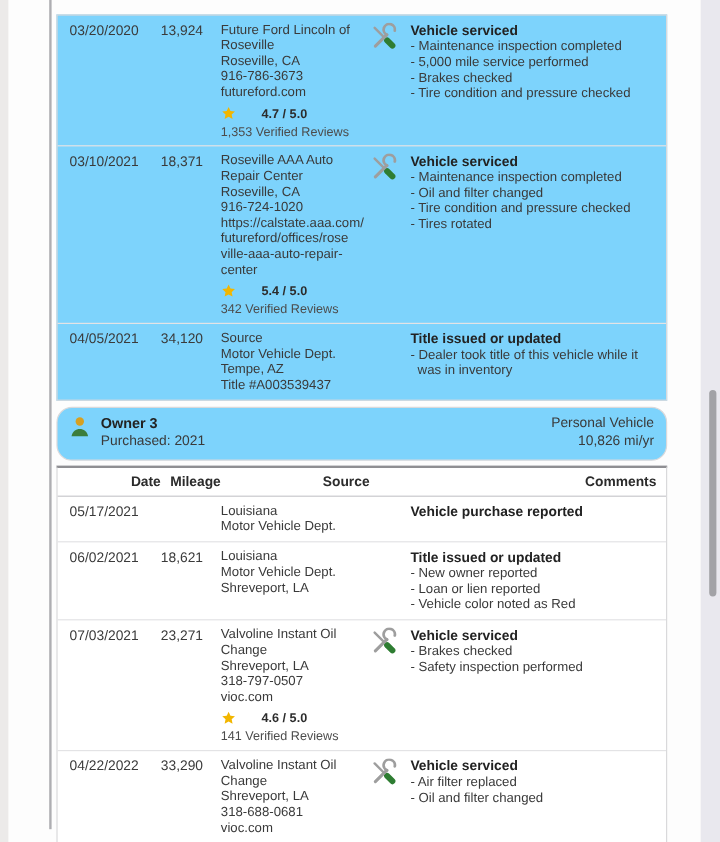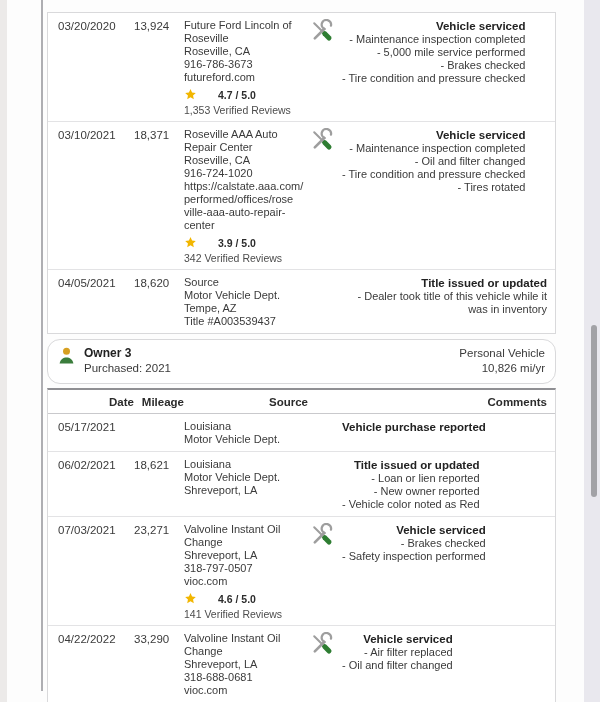--- a/index.html
+++ b/index.html
@@ -9,34 +9,34 @@
     background:#eceae9;
     position:relative;
     color:#3a3a3a;
   }
   .white-panel { position:absolute; left:7px; top:0; width:577px; height:702px; background:#fdfdfd; }
   .outer-left-line { position:absolute; left:41px; top:0; width:2px; height:691px; background:#aeaeb2; }
   .scroll-track { position:absolute; right:0; top:0; width:16px; height:702px; background:#e9e8ee; }
   .scroll-thumb { position:absolute; right:3px; top:325px; width:6px; height:172px; border-radius:3px; background:#a2a2a6; }
 
   .content { position:absolute; left:47px; top:12px; width:509px; }
-  .card { background:#ffffff; border:1px solid #d9d9db; }
+  .card { background:#7dd3fc; border:1px solid #d9d9db; }
   .card + .card { margin-top:5px;border-radius:13px; }
 
   .row { display:grid; grid-template-columns:76px 50px 124px 1fr; padding:6px 8px 5px 10px; }
   .row + .row { border-top:1px solid #e3e3e5; }
   .cell-date, .cell-mileage { font-size:11.5px; color:#3a3a3a; padding-top:1px; }
   .sl { font-size:11px; line-height:13px; color:#3a3a3a; }
 
   .rating { display:flex; align-items:center; gap:21px; margin-top:4px; }
   .star-svg { width:13px; height:13px; fill:#F2B600; flex:0 0 13px; }
   .score { font-size:10.5px; font-weight:bold; color:#2c2c2c; }
   .reviews { font-size:10.5px; color:#4c4c4c; margin-top:3px; }
 
-  .comments-cell { display:flex;text-align:right; }
+  .comments-cell { display:flex; }
   .icon-slot { width:26px; flex:0 0 26px; margin-right:8px; }
   .tools-svg { width:24px; height:24px; }
   .c-title { font-size:11.5px; font-weight:bold; color:#222; line-height:14px; }
   .c-item { font-size:11px; line-height:13px; color:#3a3a3a; padding-left:6px; text-indent:-6px; }
 
   .banner { display:flex; align-items:flex-start; padding:6px 10px 7px 10px; }
   .owner-svg { width:17px; height:18px; margin-top:1px; }
   .banner-left { margin-left:9px; flex:1; }
   .b-title { font-size:12px; font-weight:bold; color:#222; line-height:15px; }
   .b-sub { font-size:11.5px; color:#3a3a3a; line-height:15px; }
@@ -110,28 +110,28 @@
 
     <div class="row">
       <div class="cell-date">03/10/2021</div>
       <div class="cell-mileage">18,371</div>
       <div class="cell-source">
         <div class="sl">Roseville AAA Auto</div>
         <div class="sl">Repair Center</div>
         <div class="sl">Roseville, CA</div>
         <div class="sl">916-724-1020</div>
         <div class="sl">https://calstate.aaa.com/</div>
-        <div class="sl">performed/offices/rose</div>
+        <div class="sl">futureford/offices/rose</div>
         <div class="sl">ville-aaa-auto-repair-</div>
         <div class="sl">center</div>
         <div class="rating">
           <svg class="star-svg" viewBox="0 0 24 24">
               <use href="#star-shape"></use>
             </svg>
-          <span class="score">3.9 / 5.0</span>
+          <span class="score">5.4 / 5.0</span>
         </div>
         <div class="reviews">342 Verified Reviews</div>
       </div>
       <div class="comments-cell">
         <div class="icon-slot">
           <svg class="tools-svg" viewBox="0 0 24 24">
               <use href="#tools-icon"></use>
             </svg>
         </div>
         <div>
@@ -139,21 +139,21 @@
           <div class="c-item">- Maintenance inspection completed</div>
           <div class="c-item">- Oil and filter changed</div>
           <div class="c-item">- Tire condition and pressure checked</div>
           <div class="c-item">- Tires rotated</div>
         </div>
       </div>
     </div>
 
     <div class="row">
       <div class="cell-date">04/05/2021</div>
-      <div class="cell-mileage">18,620</div>
+      <div class="cell-mileage">34,120</div>
       <div class="cell-source">
         <div class="sl">Source</div>
         <div class="sl">Motor Vehicle Dept.</div>
         <div class="sl">Tempe, AZ</div>
         <div class="sl">Title #A003539437</div>
       </div>
       <div class="comments-cell">
         <div class="icon-slot"></div>
         <div>
           <div class="c-title">Title issued or updated</div>
@@ -205,22 +205,22 @@
       <div class="cell-mileage">18,621</div>
       <div class="cell-source">
         <div class="sl">Louisiana</div>
         <div class="sl">Motor Vehicle Dept.</div>
         <div class="sl">Shreveport, LA</div>
       </div>
       <div class="comments-cell">
         <div class="icon-slot"></div>
         <div>
           <div class="c-title">Title issued or updated</div>
+          <div class="c-item">- New owner reported</div>
           <div class="c-item">- Loan or lien reported</div>
-          <div class="c-item">- New owner reported</div>
           <div class="c-item">- Vehicle color noted as Red</div>
         </div>
       </div>
     </div>
 
     <div class="row">
       <div class="cell-date">07/03/2021</div>
       <div class="cell-mileage">23,271</div>
       <div class="cell-source">
         <div class="sl">Valvoline Instant Oil</div>

